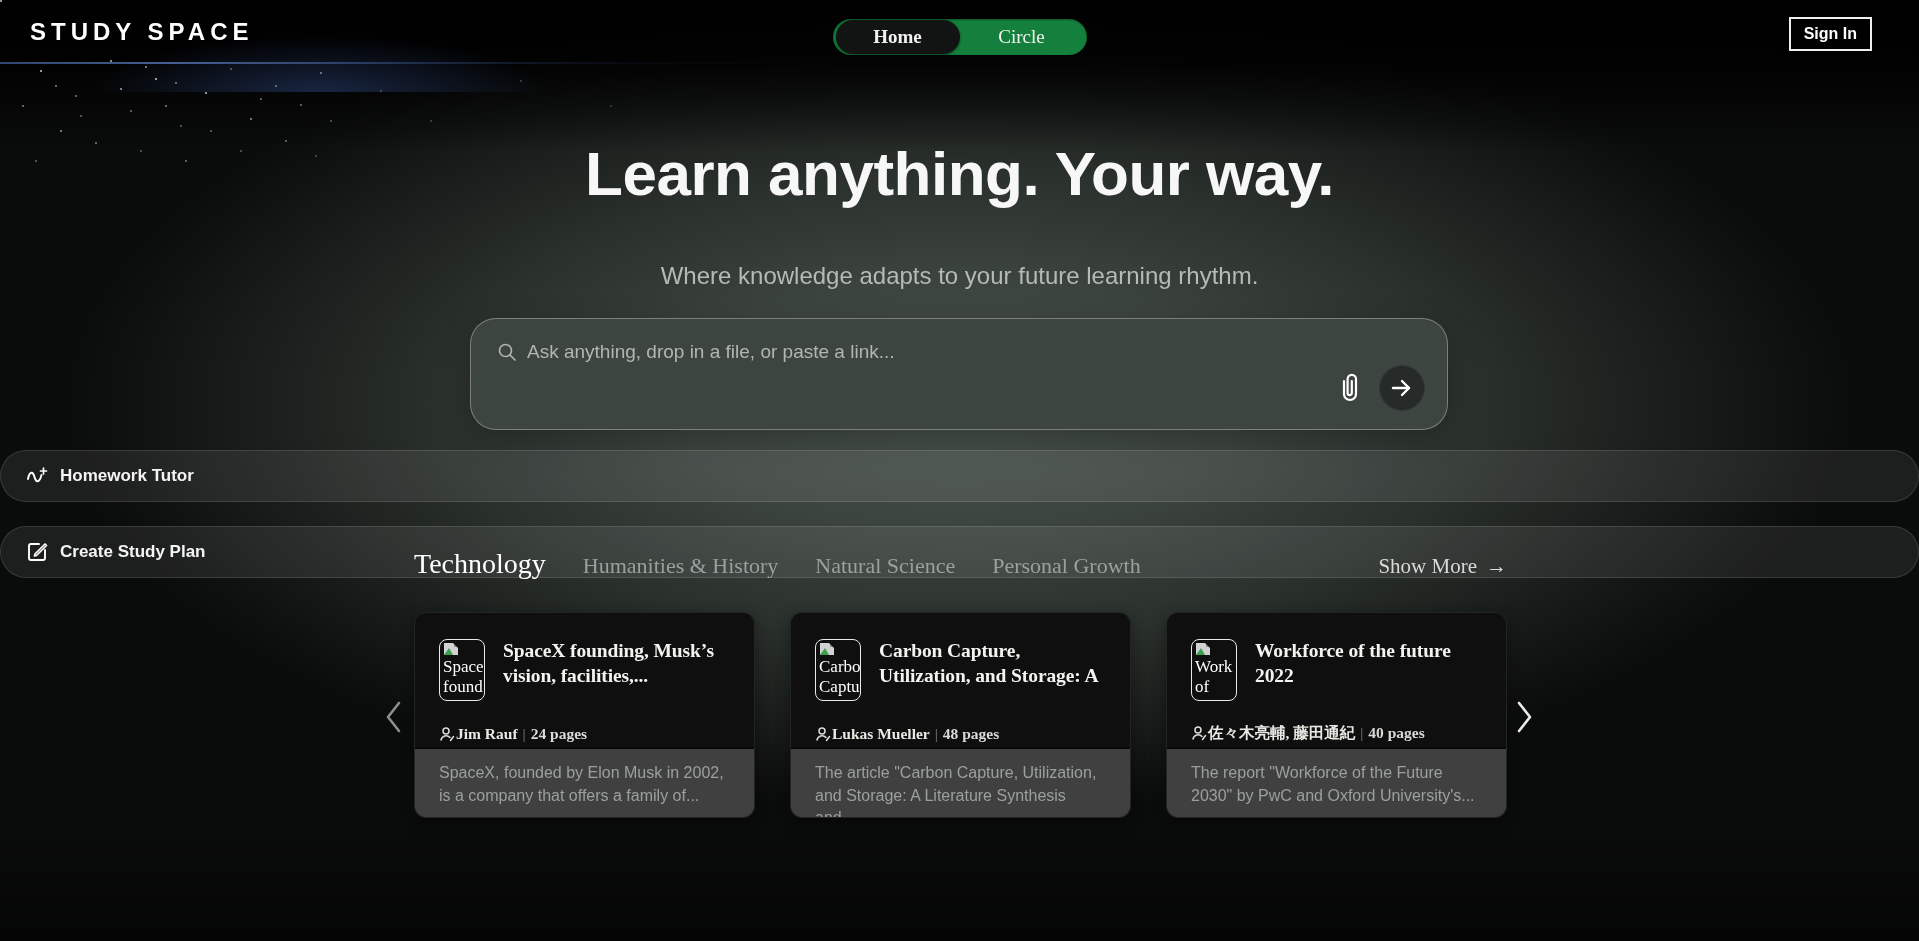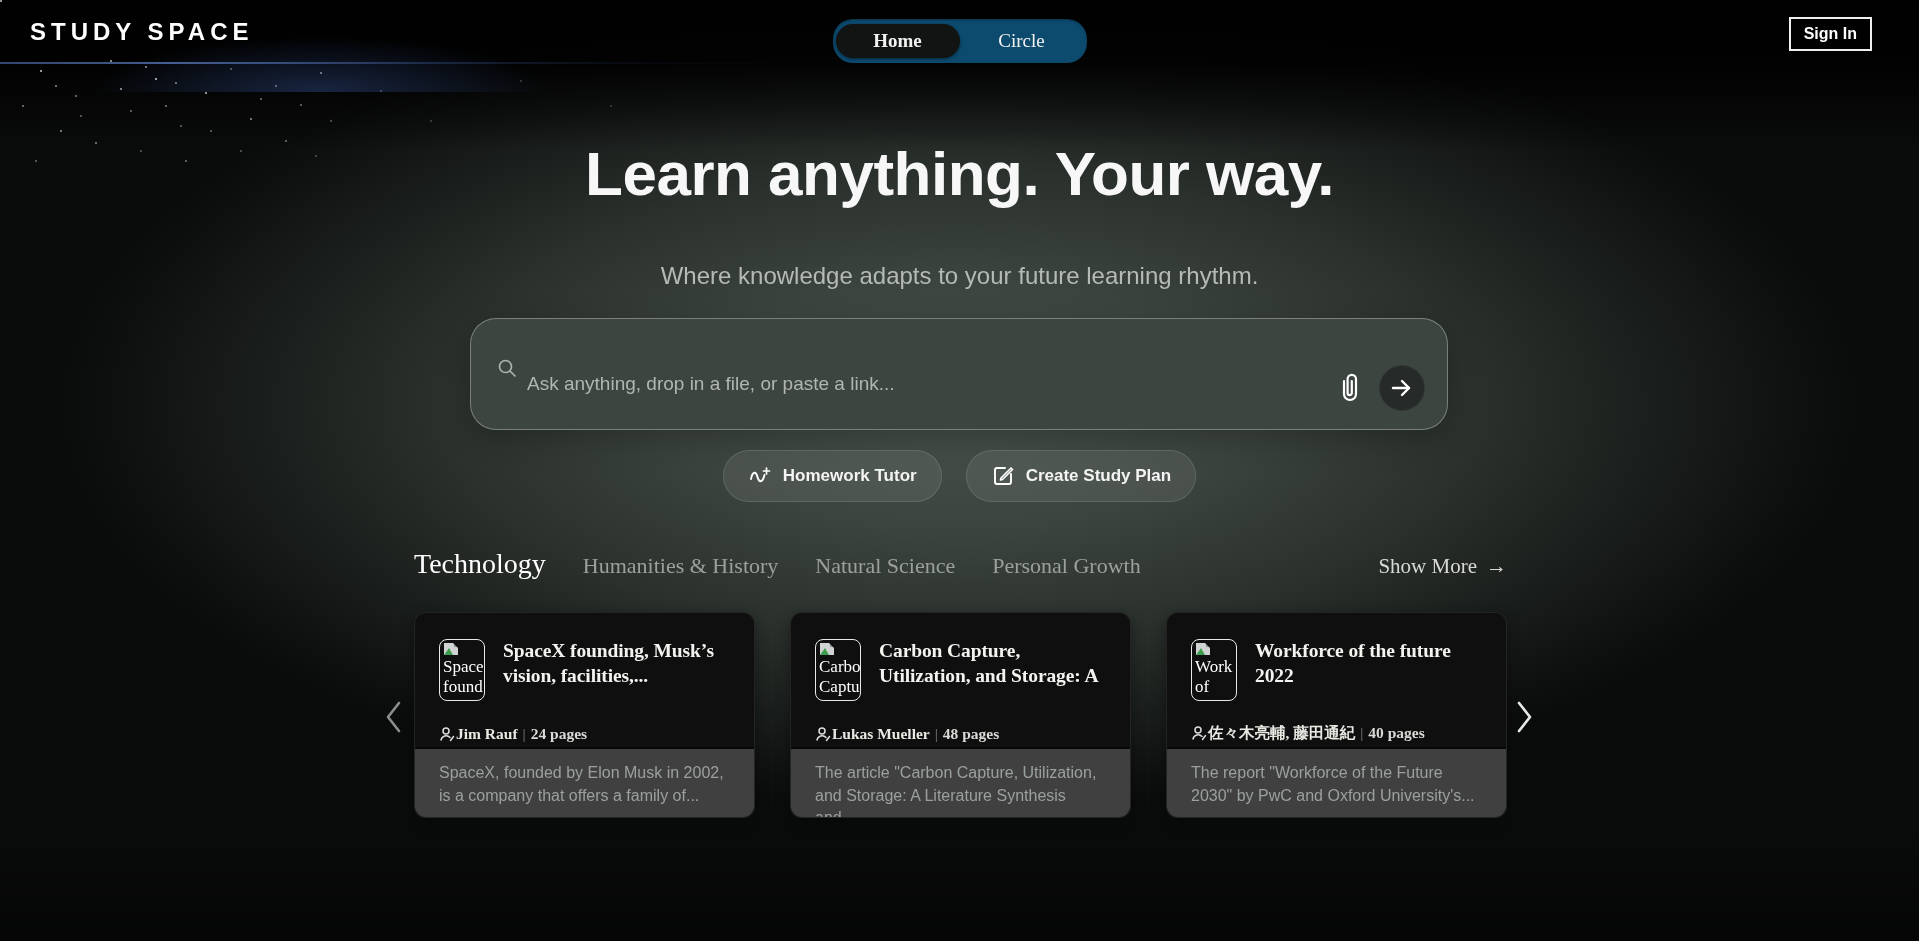--- a/index.html
+++ b/index.html
@@ -56,22 +56,22 @@
       rgba(80,115,195,0.28) 55%, rgba(60,90,160,0.08) 80%, rgba(0,0,0,0) 100%);
   }
   
   header { position:absolute; left:0; top:0; width:100%; height:64px; z-index:5; }
   .logo {
     position:absolute; left:30px; top:18px;
     font-size:24px; font-weight:bold; letter-spacing:5px; color:#fff;
   }
   .nav-pill {
     position:absolute; left:50%; top:19px; transform:translateX(-50%);
-    width:254px; height:44px; border-radius:20px;
-    background:#0c4a6e; box-shadow:inset 0 1px 2px rgba(0,0,0,0.35);
+    width:254px; height:36px; border-radius:20px;
+    background:#15803d; box-shadow:inset 0 1px 2px rgba(0,0,0,0.35);
     display:flex; align-items:center; padding:3px;
     font-family:"Liberation Serif", serif;
   }
   .nav-seg {
     flex:1; height:34px; border:none; border-radius:17px; background:transparent;
     font-family:"Liberation Serif", serif; font-size:19px; color:#f2f2f0; cursor:pointer;
   }
   .nav-seg.active { background:#121413; font-weight:bold; box-shadow:0 1px 3px rgba(0,0,0,0.5); }
   .sign-in {
     position:absolute; right:47px; top:17px; height:34px; padding:0 13px;
@@ -92,33 +92,33 @@
   
   .search-box {
     position:absolute; left:470px; top:318px; width:978px; height:112px;
     background:#3d4540; border:1px solid rgba(255,255,255,0.32); border-radius:26px;
     box-shadow:0 8px 30px rgba(0,0,0,0.25);
   }
   .search-row { position:absolute; left:26px; top:22px; display:flex; align-items:center; gap:9px; width:760px; }
   .search-row svg { flex:0 0 auto; }
   .search-input {
     flex:1; background:transparent; border:none; outline:none;
-    font-family:"Liberation Sans", sans-serif; font-size:19px; color:#e8eae8;margin-top:32px;
+    font-family:"Liberation Sans", sans-serif; font-size:19px; color:#e8eae8;
   }
   .search-input::placeholder { color:#b2b6b3; }
   .search-actions { position:absolute; right:22px; bottom:18px; display:flex; align-items:center; gap:14px; }
   .attach-btn { background:transparent; border:none; cursor:pointer; padding:2px; }
   .submit-btn {
     width:46px; height:46px; border-radius:50%; border:1px solid rgba(255,255,255,0.06);
     background:#262b29; cursor:pointer; display:flex; align-items:center; justify-content:center;
   }
   
   .quick-actions {
     position:absolute; left:0; top:450px; width:100%;
-    display:flex; justify-content:center; gap:24px;
+    display:flex; justify-content:flex-start; gap:24px;flex-direction:column;
   }
   .qa-btn {
     height:52px; padding:0 24px; border-radius:26px; cursor:pointer;
     background:rgba(255,255,255,0.08); border:1px solid rgba(255,255,255,0.12);
     display:flex; align-items:center; gap:11px;
     color:#f3f4f3; font-size:17px; font-weight:bold;
     font-family:"Liberation Sans", sans-serif;
   }
   
   .category-row {

